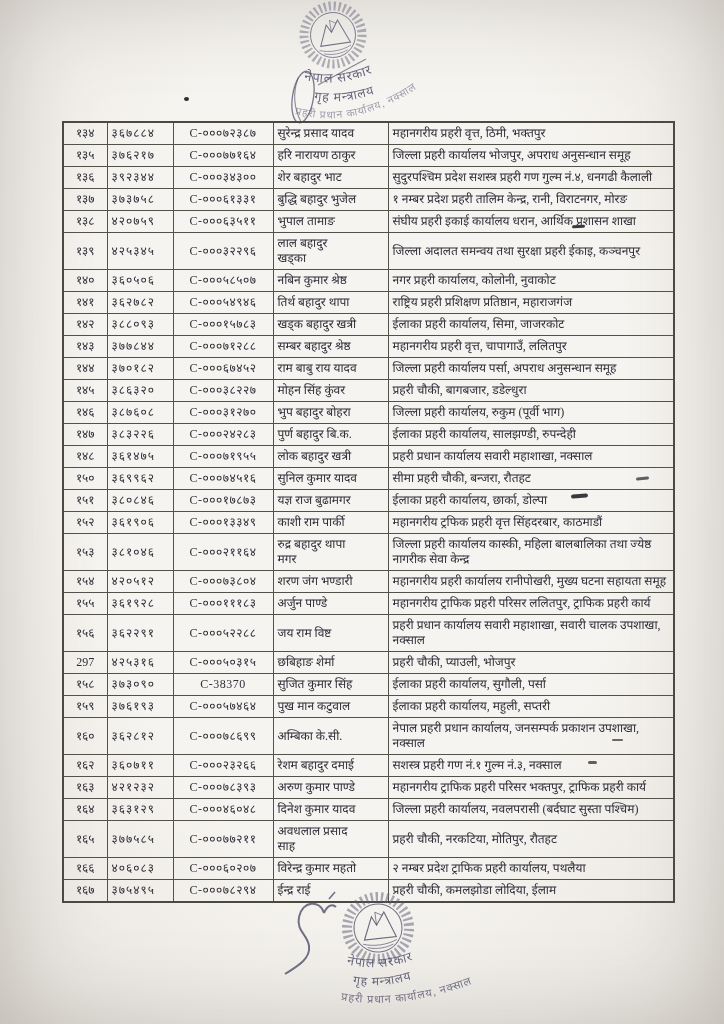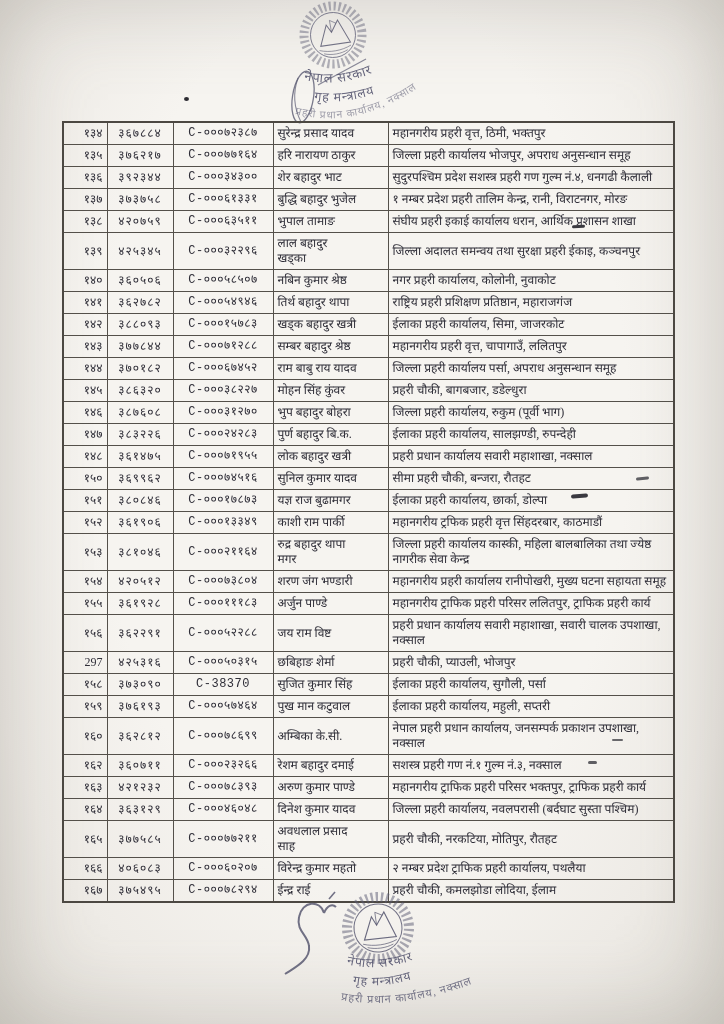--- a/index.html
+++ b/index.html
@@ -22,23 +22,23 @@
     color:#2f2e38;
     border:2px solid #4c4842;
   }
   table.roster td{
     border:1px solid #54504a;
     padding:3px 4px;
     vertical-align:middle;
     overflow:hidden;
     white-space:pre-line;
   }
-  td.c0{text-align:right;margin-left:39px;}
-  td.c1{text-align:center;letter-spacing:1px;}
-  td.c2{text-align:center;letter-spacing:.5px;font-family:Liberation Mono, monospace;}
+  td.c0{text-align:center;margin-left:39px;}
+  td.c1{text-align:left;letter-spacing:1px;}
+  td.c2{text-align:center;letter-spacing:.5px;}
   td.c3{padding-left:6px;}
   td.c4{padding-left:7px;margin-left:40px;}
   
   .stamp{position:absolute;pointer-events:none;}
   .stamp-top{left:238px;top:-4px;}
   .stamp-bottom{left:228px;top:883px;}
   .stamp .ink{stroke:#5a5a72;fill:none;}
   .stamp text{fill:#565670;stroke:none;letter-spacing:1px;
     font-family:"Liberation Serif","DejaVu Serif",serif;}
   

